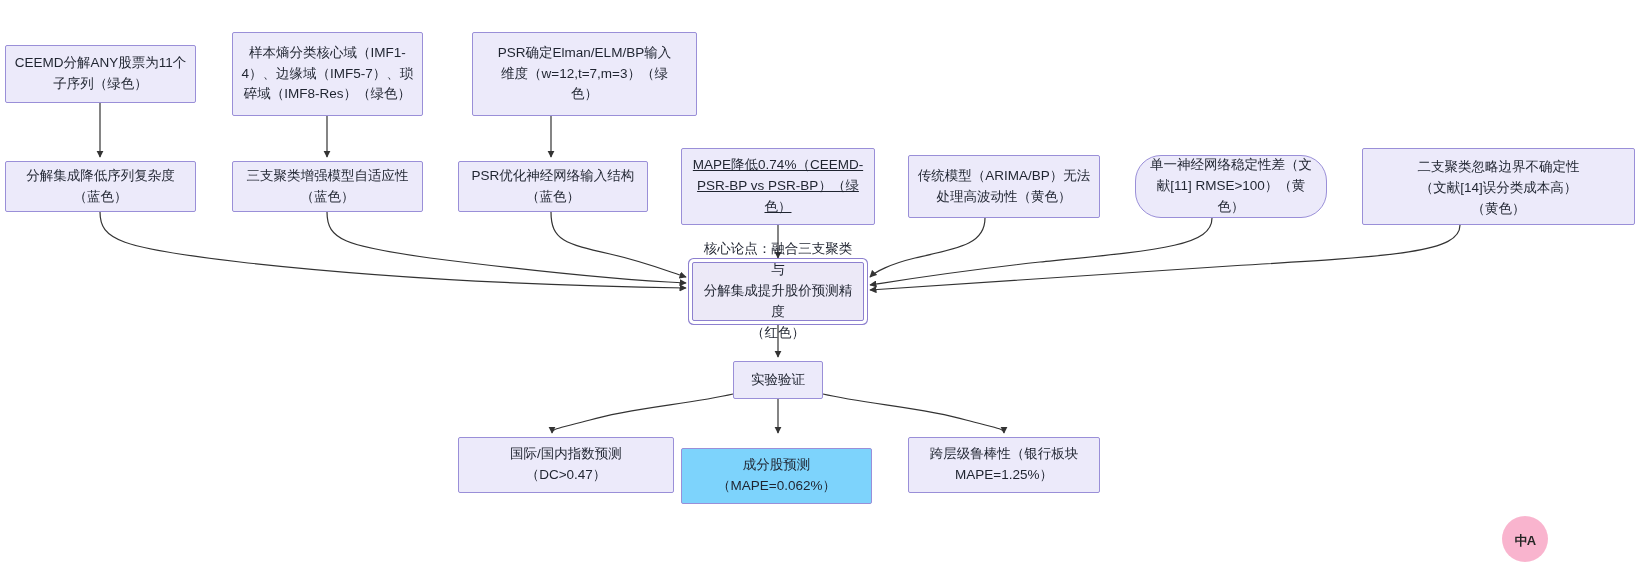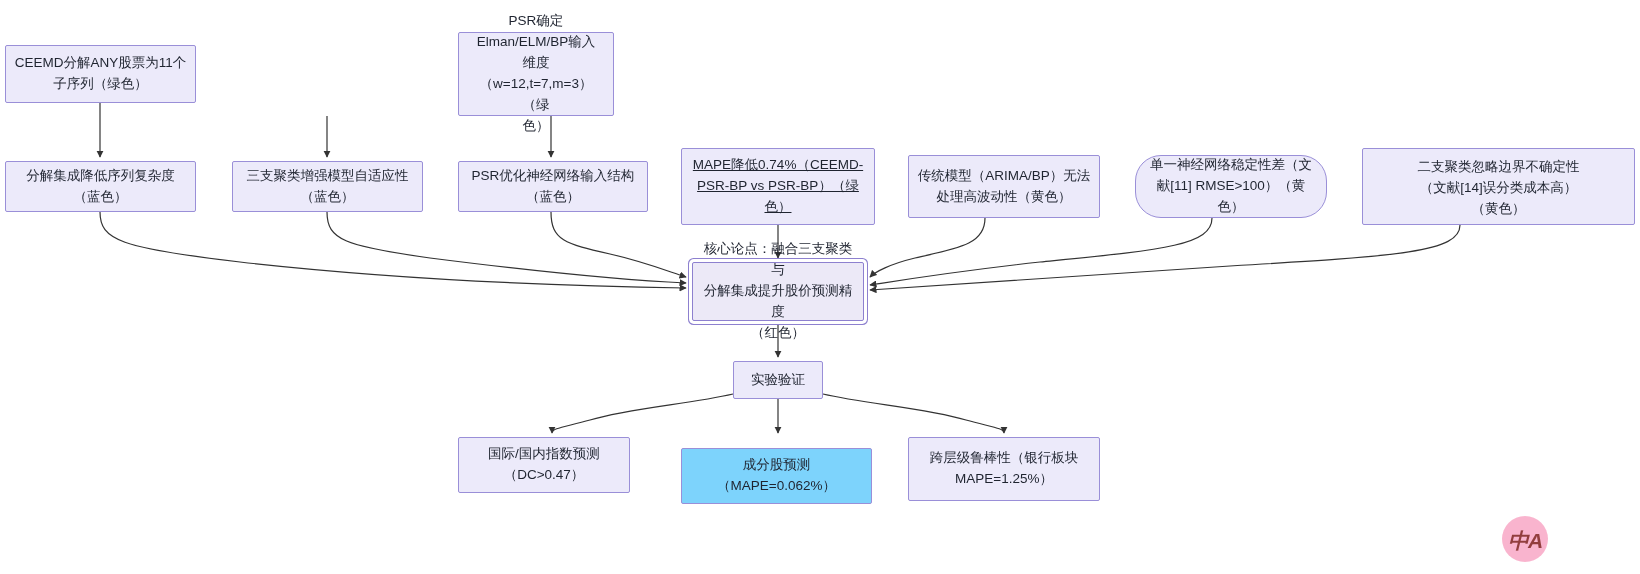--- a/index.html
+++ b/index.html
@@ -57,26 +57,25 @@
   .watermark {
     position: absolute;
     width: 46px;
     height: 46px;
     border-radius: 50%;
     background: #f9a8c6;
     opacity: 0.85;
     display: flex;
     align-items: center;
     justify-content: center;
-    color: #7f1d1d;
-    font-size: 21px;
+    color: #000000;
+    font-size: 13px;
     line-height: 1;
     letter-spacing: -1px;
     font-weight: bold;
-    font-style: italic;
   }
   .watermark .wm-inner {
     display: block;
     transform: translateY(1px);
   }
 </style>
 </head>
 <body style="background: rgb(255, 255, 255);">
 
 <div id="canvas">
@@ -109,21 +108,26 @@
       <path d="M 733,394 C 690,404 630,408 590,420 C 565,427 552,428 552,433"></path>
       <path d="M 778,399 L 778,433"></path>
       <path d="M 823,394 C 866,404 926,408 966,420 C 991,427 1004,428 1004,433"></path>
     </g>
   </svg>
 
   <div class="node" style="left: 5px; top: 45px; width: 191px; height: 58px; background: rgb(236, 234, 250); border-color: rgb(154, 143, 216);">
     <span class="label">CEEMD分解ANY股票为11个
 子序列（绿色）</span>
   </div>
-  <div class="node" style="left: 458px; top: 32px; width: 156px; height: 84px; background: rgb(236, 234, 250); border-color: rgb(154, 143, 216);">
+  <div class="node" style="left: 232px; top: 32px; width: 191px; height: 84px; background: rgb(236, 234, 250); border-color: rgb(154, 143, 216);">
+    <span class="label">样本熵分类核心域（IMF1-
+4）、边缘域（IMF5-7）、琐
+碎域（IMF8-Res）（绿色）</span>
+  </div>
+  <div class="node" style="left: 472px; top: 32px; width: 225px; height: 84px; background: rgb(236, 234, 250); border-color: rgb(154, 143, 216);">
     <span class="label">PSR确定Elman/ELM/BP输入
 维度（w=12,t=7,m=3）（绿
 色）</span>
   </div>
 
   <div class="node" style="left: 5px; top: 161px; width: 191px; height: 51px; background: rgb(236, 234, 250); border-color: rgb(154, 143, 216);">
     <span class="label">分解集成降低序列复杂度
 （蓝色）</span>
   </div>
   <div class="node" style="left: 232px; top: 161px; width: 191px; height: 51px; background: rgb(236, 234, 250); border-color: rgb(154, 143, 216);">
@@ -156,29 +160,29 @@
   <div class="node node-core" style="left: 692px; top: 262px; width: 172px; height: 59px;">
     <span class="label">核心论点：融合三支聚类与
 分解集成提升股价预测精度
 （红色）</span>
   </div>
 
   <div class="node" style="left: 733px; top: 361px; width: 90px; height: 38px; background: rgb(236, 234, 250); border-color: rgb(154, 143, 216);">
     <span class="label">实验验证</span>
   </div>
 
-  <div class="node" style="left: 458px; top: 437px; width: 172px; height: 56px; background: rgb(236, 234, 250); border-color: rgb(154, 143, 216);">
+  <div class="node" style="left: 458px; top: 437px; width: 216px; height: 56px; background: rgb(236, 234, 250); border-color: rgb(154, 143, 216);">
     <span class="label">国际/国内指数预测
 （DC&gt;0.47）</span>
   </div>
   <div class="node" style="left: 681px; top: 448px; width: 191px; height: 56px; background: #7dd3fc; border-color: rgb(154, 143, 216);">
     <span class="label">成分股预测
 （MAPE=0.062%）</span>
   </div>
-  <div class="node" style="left: 908px; top: 437px; width: 192px; height: 64px; background: rgb(236, 234, 250); border-color: rgb(154, 143, 216);">
+  <div class="node" style="left: 908px; top: 437px; width: 192px; height: 56px; background: rgb(236, 234, 250); border-color: rgb(154, 143, 216);">
     <span class="label">跨层级鲁棒性（银行板块
 MAPE=1.25%）</span>
   </div>
 
   <div class="watermark" style="left: 1502px; top: 516px; background: rgb(249, 168, 198);">
     <span class="wm-inner">中A</span>
   </div>
 
 </div>
 

